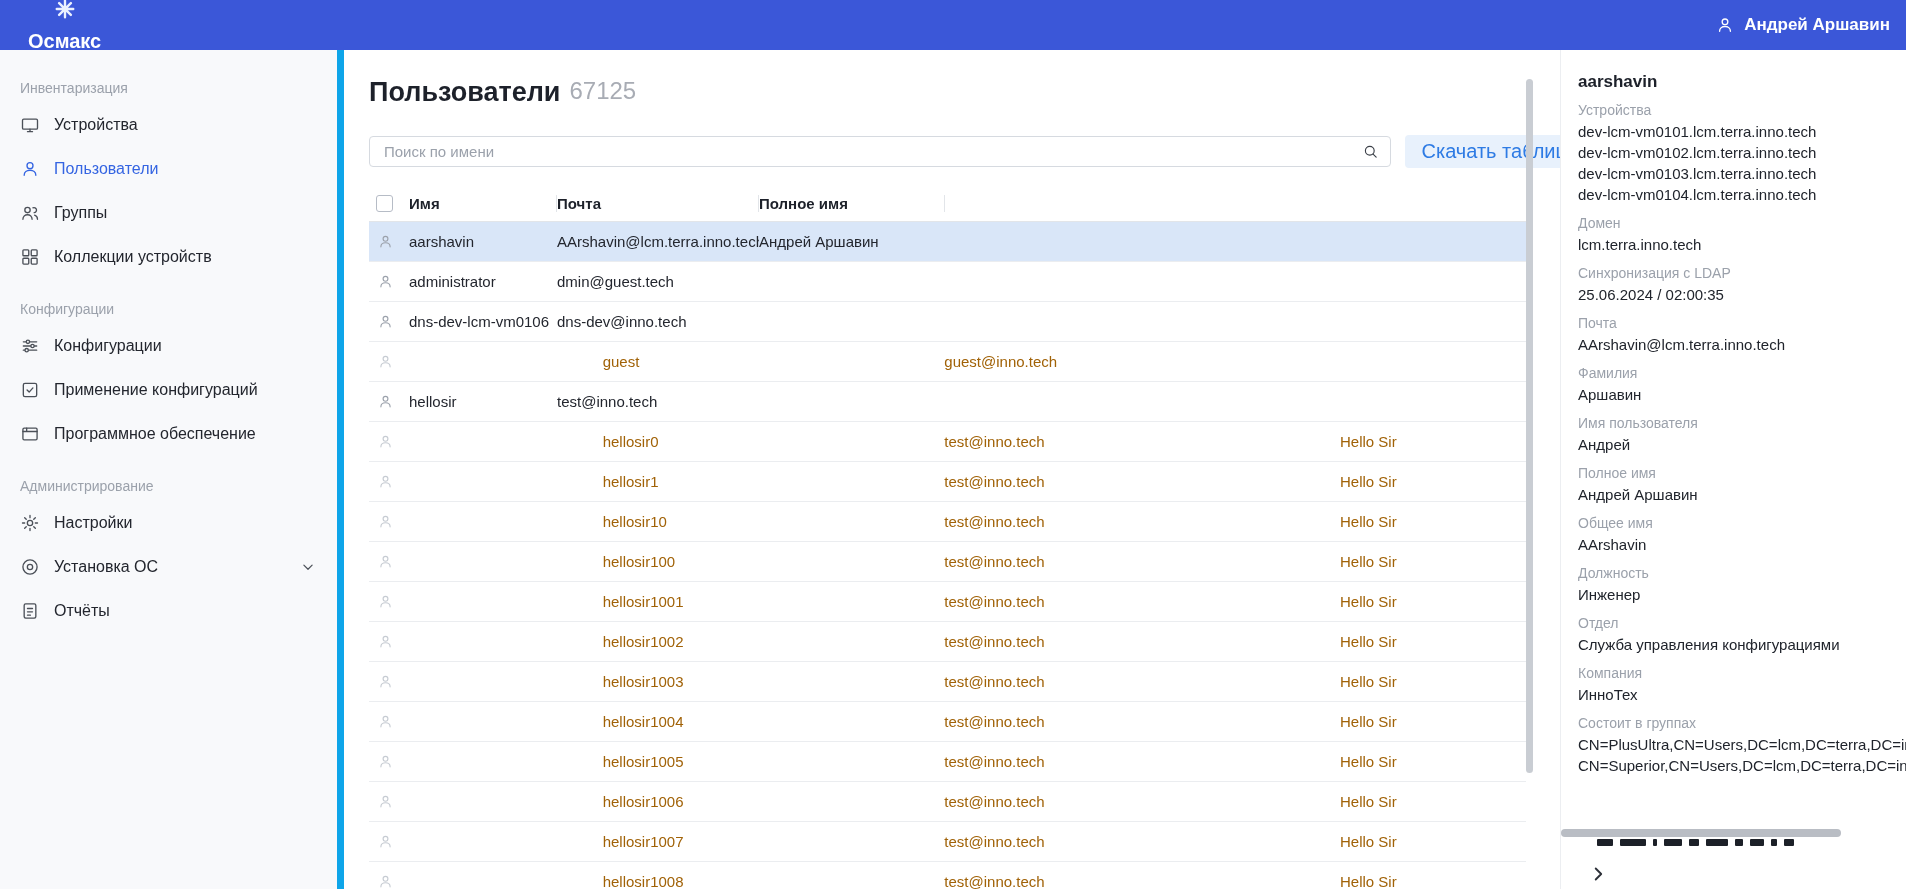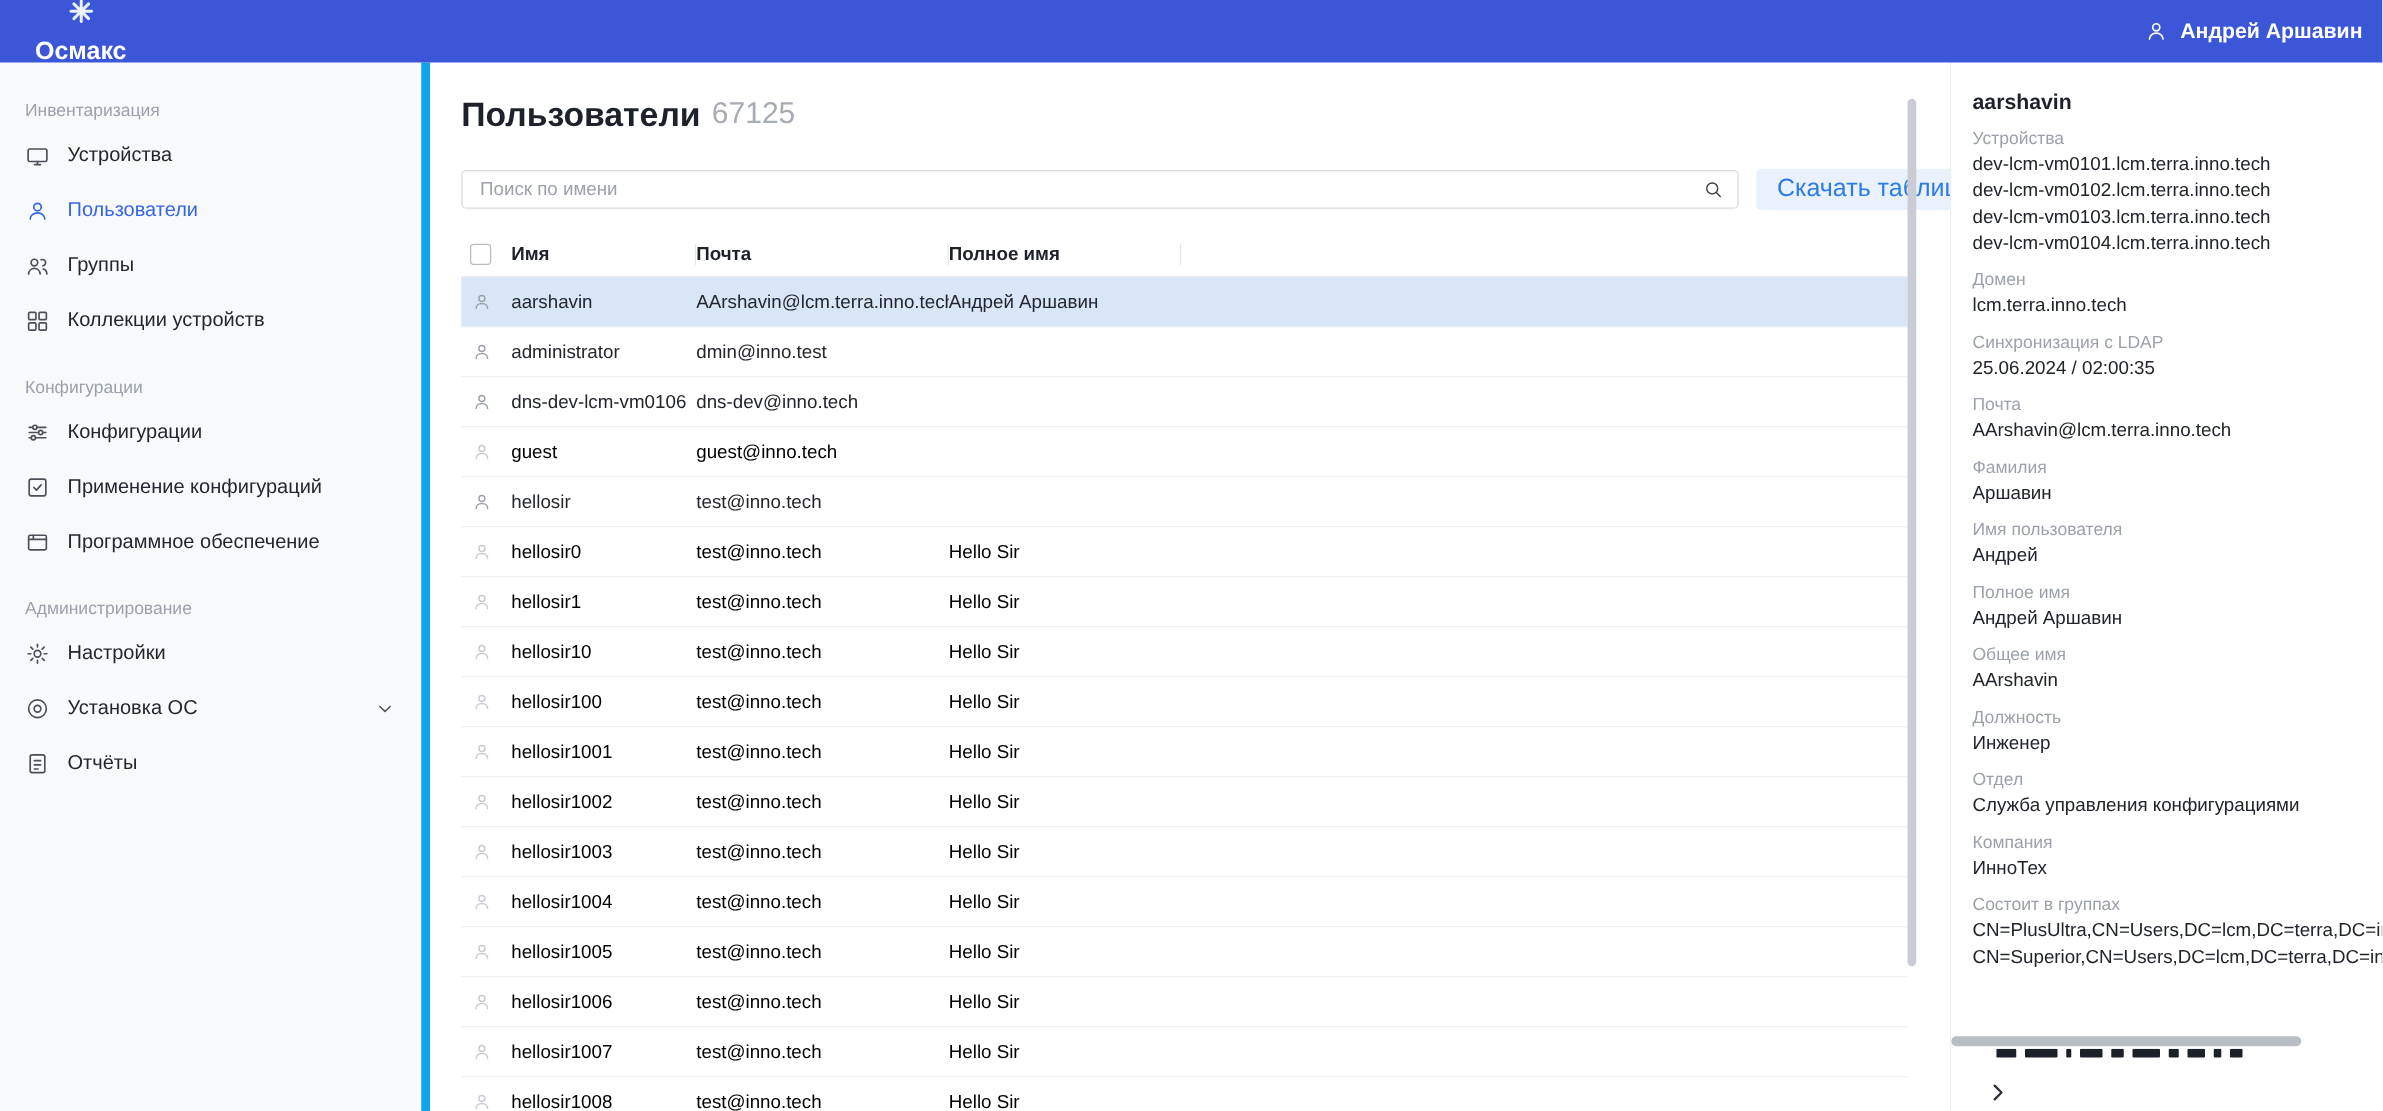--- a/index.html
+++ b/index.html
@@ -57,21 +57,21 @@
     width: 1px; height: 18px; background: #e2e5e9; }
   .col-icon { width: 40px; flex: 0 0 40px; display: flex; align-items: center; }
   .col-name { width: 148px; flex: 0 0 148px; }
   .col-email { width: 202px; flex: 0 0 202px; }
   .col-full { width: 186px; flex: 0 0 186px; }
   .checkbox { width: 17px; height: 17px; border: 1.5px solid #b6bcc6; border-radius: 3px;
     background: #fff; margin-left: 7px; cursor: pointer; }
   .trow { display: flex; align-items: center; height: 40px; border-bottom: 1px solid #ebedf0;
     font-size: 15px; color: #23262e; cursor: pointer; background: #fff; }
   .trow.selected { background: var(--selected_row, #d9e6f8); }
-  .trow.muted { color: #000000; }
+  .trow.muted { color: #a16207; justify-content: space-between; }
   .td { white-space: nowrap; overflow: hidden; padding-right: 8px; }
   .row-person { width: 17px; height: 17px; margin-left: 8px; display: flex; color: #9ba1ab; }
   .trow.muted .row-person { color: #c6cbd2; }
 
   .vscroll { position: absolute; top: 29px; left: 1181px; width: 7px; height: 694px;
     background: #c9cdd3; border-radius: 4px; cursor: pointer; }
 
   
   .panel { position: absolute; top: 50px; left: 1560px; width: 346px; height: 839px;
     background: #fff; border-left: 1px solid #eceef1; padding: 22px 0 0 17px; overflow: hidden; }
@@ -273,21 +273,21 @@
           <div class="trow">
             <span class="td col-icon">
               <span class="row-person">
                 <svg viewBox="0 0 24 24" width="100%" height="100%" fill="none" stroke="currentColor" stroke-width="1.6" stroke-linecap="round" stroke-linejoin="round">
                   <circle cx="12" cy="8.2" r="3.4"></circle>
                   <path d="M5.5 19.5c0-3.4 2.9-5.7 6.5-5.7s6.5 2.3 6.5 5.7"></path>
                 </svg>
               </span>
             </span>
             <span class="td col-name">administrator</span>
-            <span class="td col-email">dmin@inno.test</span>
+            <span class="td col-email">dmin@guest.tech</span>
             <span class="td col-full"></span>
           </div>
           <div class="trow">
             <span class="td col-icon">
               <span class="row-person">
                 <svg viewBox="0 0 24 24" width="100%" height="100%" fill="none" stroke="currentColor" stroke-width="1.6" stroke-linecap="round" stroke-linejoin="round">
                   <circle cx="12" cy="8.2" r="3.4"></circle>
                   <path d="M5.5 19.5c0-3.4 2.9-5.7 6.5-5.7s6.5 2.3 6.5 5.7"></path>
                 </svg>
               </span>

